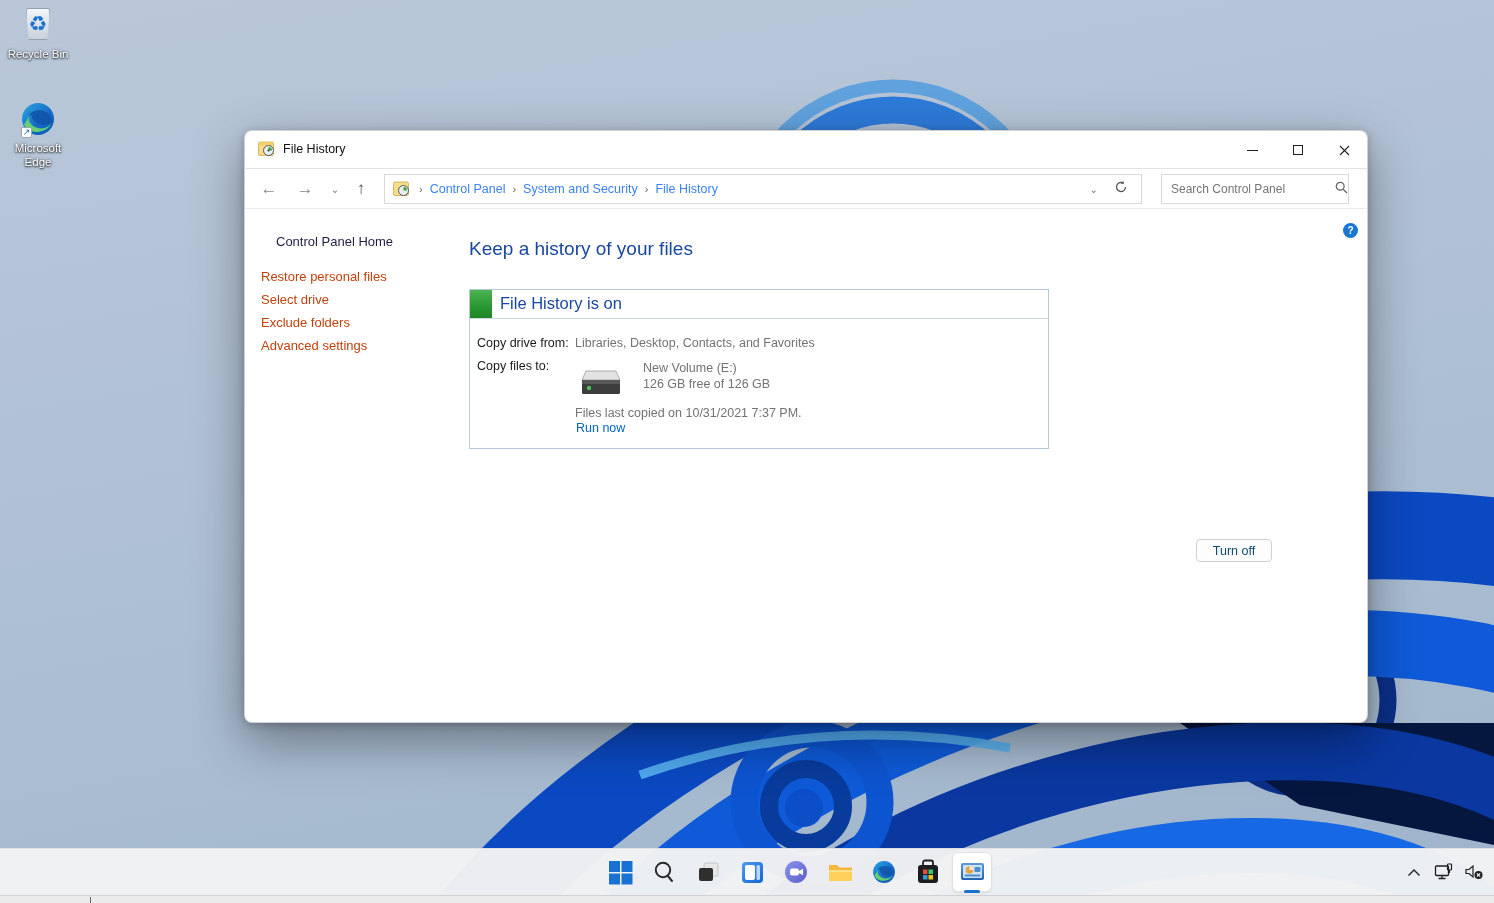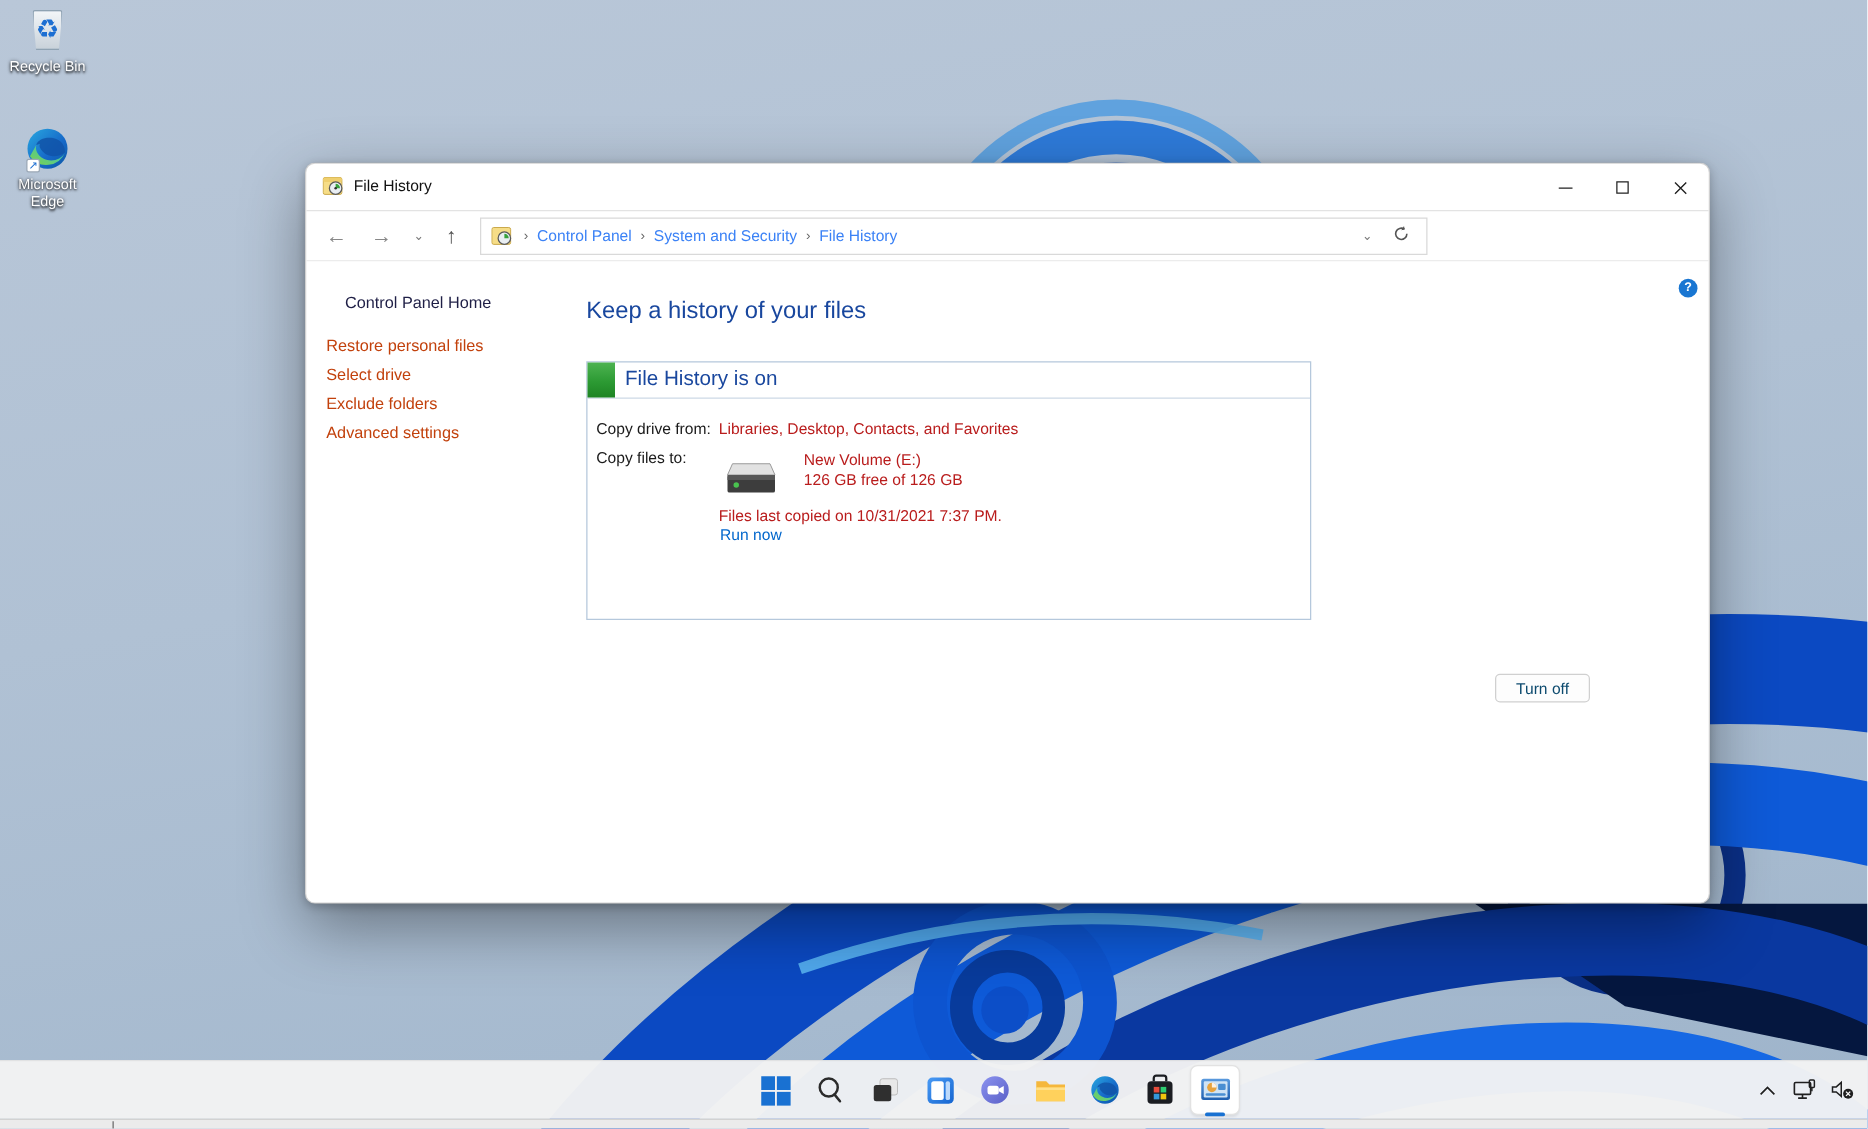--- a/index.html
+++ b/index.html
@@ -72,28 +72,28 @@
   .sidebar { position:absolute; left:0; top:79px; width:224px; bottom:0; }
   .sb-home { position:absolute; left:31px; top:24px; font-size:13px; color:#1f1f46; cursor:pointer; }
   .sb-item { position:absolute; left:16px; font-size:13px; color:#c2410c; cursor:pointer; }
   .sb-seealso { position:absolute; left:31px; top:512px; font-size:12.5px; color:#6d6d6d; }
 
   
   .main { position:absolute; left:224px; top:79px; right:0; bottom:0; }
   .heading { position:absolute; left:0; top:28px; font-size:19px; color:#19479e; }
   .descr { position:absolute; left:0; top:62px; font-size:12.5px; color:#1a1a1a; }
 
-  .status-box { position:absolute; left:0; top:79px; width:580px; height:207px;
+  .status-box { position:absolute; left:0; top:79px; width:580px; height:160px;
     border:1px solid #b5c8dc; background:#fff; }
   .status-head { position:relative; height:29px; border-bottom:1px solid #cdd9e6; }
   .status-green { position:absolute; left:0; top:0; width:22px; height:28px;
     background:linear-gradient(180deg,#4db351 0%,#2c9a33 55%,#1e8424 100%); }
   .status-title { position:absolute; left:30px; top:4px; font-size:16.5px; color:#19479e; }
   .st-label { position:absolute; font-size:12.5px; color:#1a1a1a; }
-  .st-value { position:absolute; font-size:12.5px; color:#b91c1c; }
+  .st-value { position:absolute; font-size:12.5px; color:#737373; }
   .drive-icon { position:absolute; left:110px; top:79px; width:42px; height:29px; }
   .run-now { position:absolute; left:106px; top:131px; font-size:12.5px; color:#0066cc; cursor:pointer; }
 
   .turnoff-btn { position:absolute; left:727px; top:329px; width:76px; height:23px;
     background:#fdfdfd; border:1px solid #d0d0d0; border-radius:4px; font-size:12.5px;
     color:#0c4a6e; font-family:"Liberation Sans",sans-serif; }
 
   
   #taskbar { position:absolute; left:0; top:848px; width:1494px; height:47px;
     background:rgba(243,243,243,.97); border-top:1px solid rgba(0,0,0,.06); z-index:10; }
@@ -219,20 +219,29 @@
         <span class="ab-spacer"></span>
         <span class="ab-dd">⌄</span>
         <span class="ab-refresh">
           <svg width="14" height="14" viewBox="0 0 14 14">
             <path d="M11.5,7 A4.5,4.5 0 1 1 9.5,3.3" fill="none" stroke="#555" stroke-width="1.3"></path>
             <path d="M9.2,0.8 L9.8,3.6 L7,4.1 Z" fill="#555"></path>
           </svg>
         </span>
       </div>
 
+      <div class="searchbox">
+        <input type="text" placeholder="Search Control Panel" style="">
+        <span class="search-glyph">
+          <svg width="13" height="13" viewBox="0 0 13 13">
+            <circle cx="5.2" cy="5.2" r="3.9" fill="none" stroke="#666" stroke-width="1.3"></circle>
+            <path d="M8.2,8.2 L12,12" stroke="#666" stroke-width="1.3"></path>
+          </svg>
+        </span>
+      </div>
     </div>
 
     <div class="help-btn">?</div>
 
     <div class="sidebar">
       <div class="sb-home">Control Panel Home</div>
       <div class="sb-item" style="top:59px">Restore personal files</div>
       <div class="sb-item" style="top:82px">Select drive</div>
       <div class="sb-item" style="top:105px">Exclude folders</div>
       <div class="sb-item" style="top:128px">Advanced settings</div>

